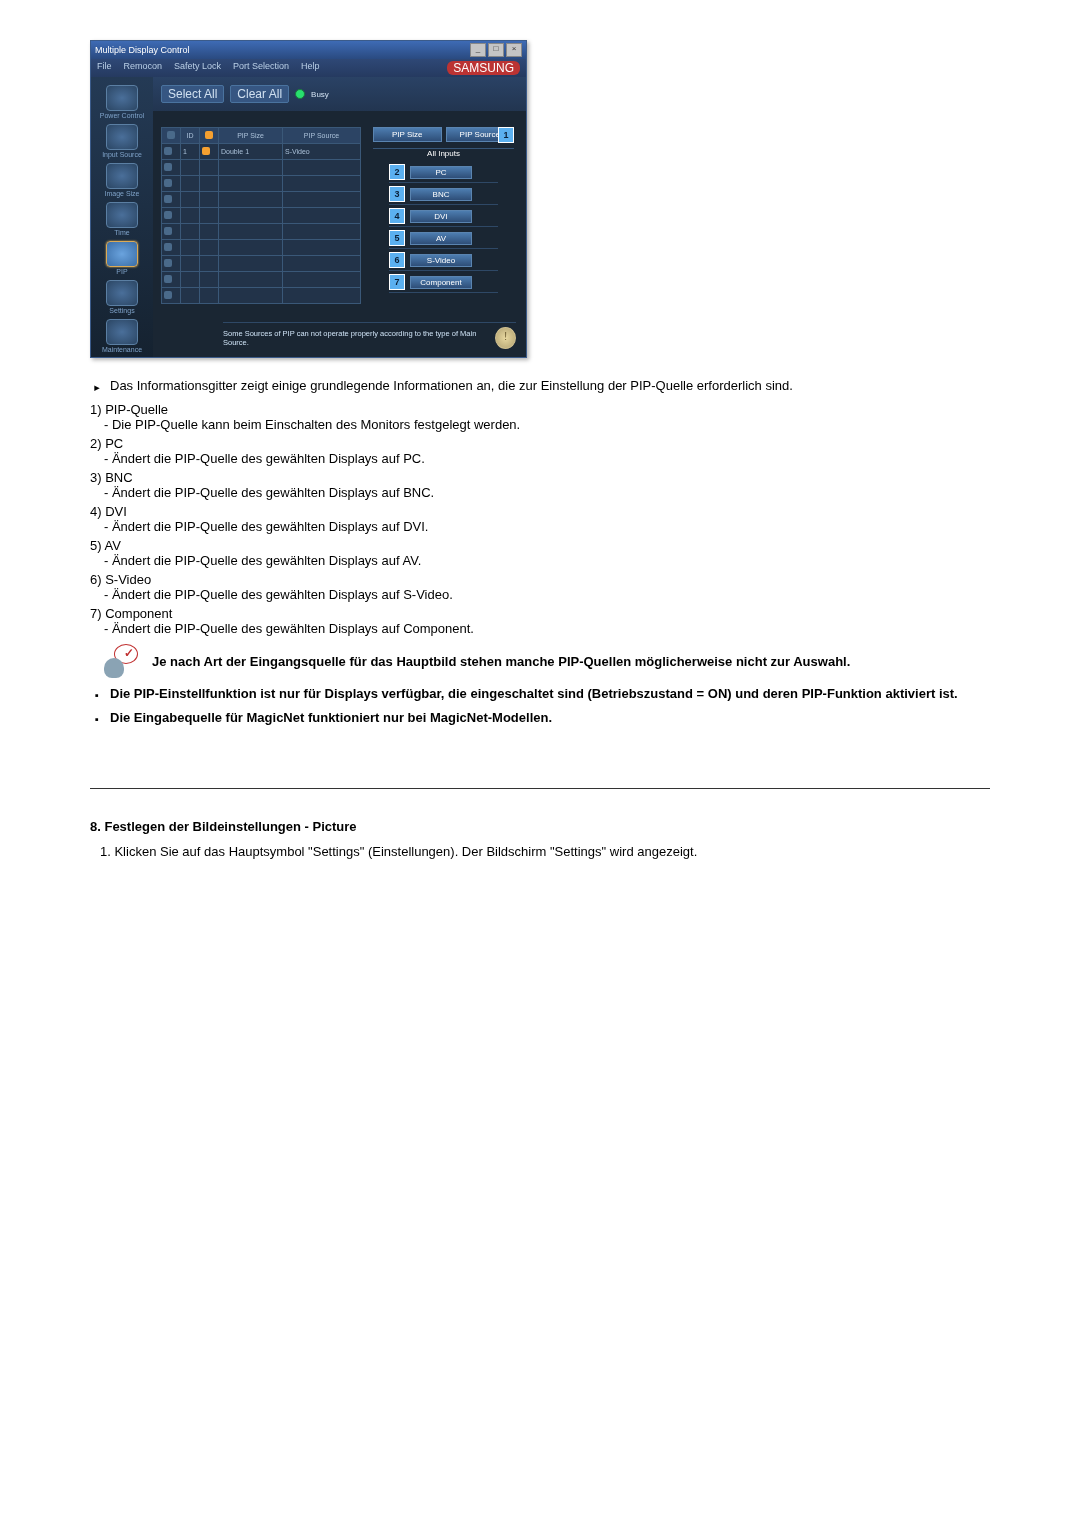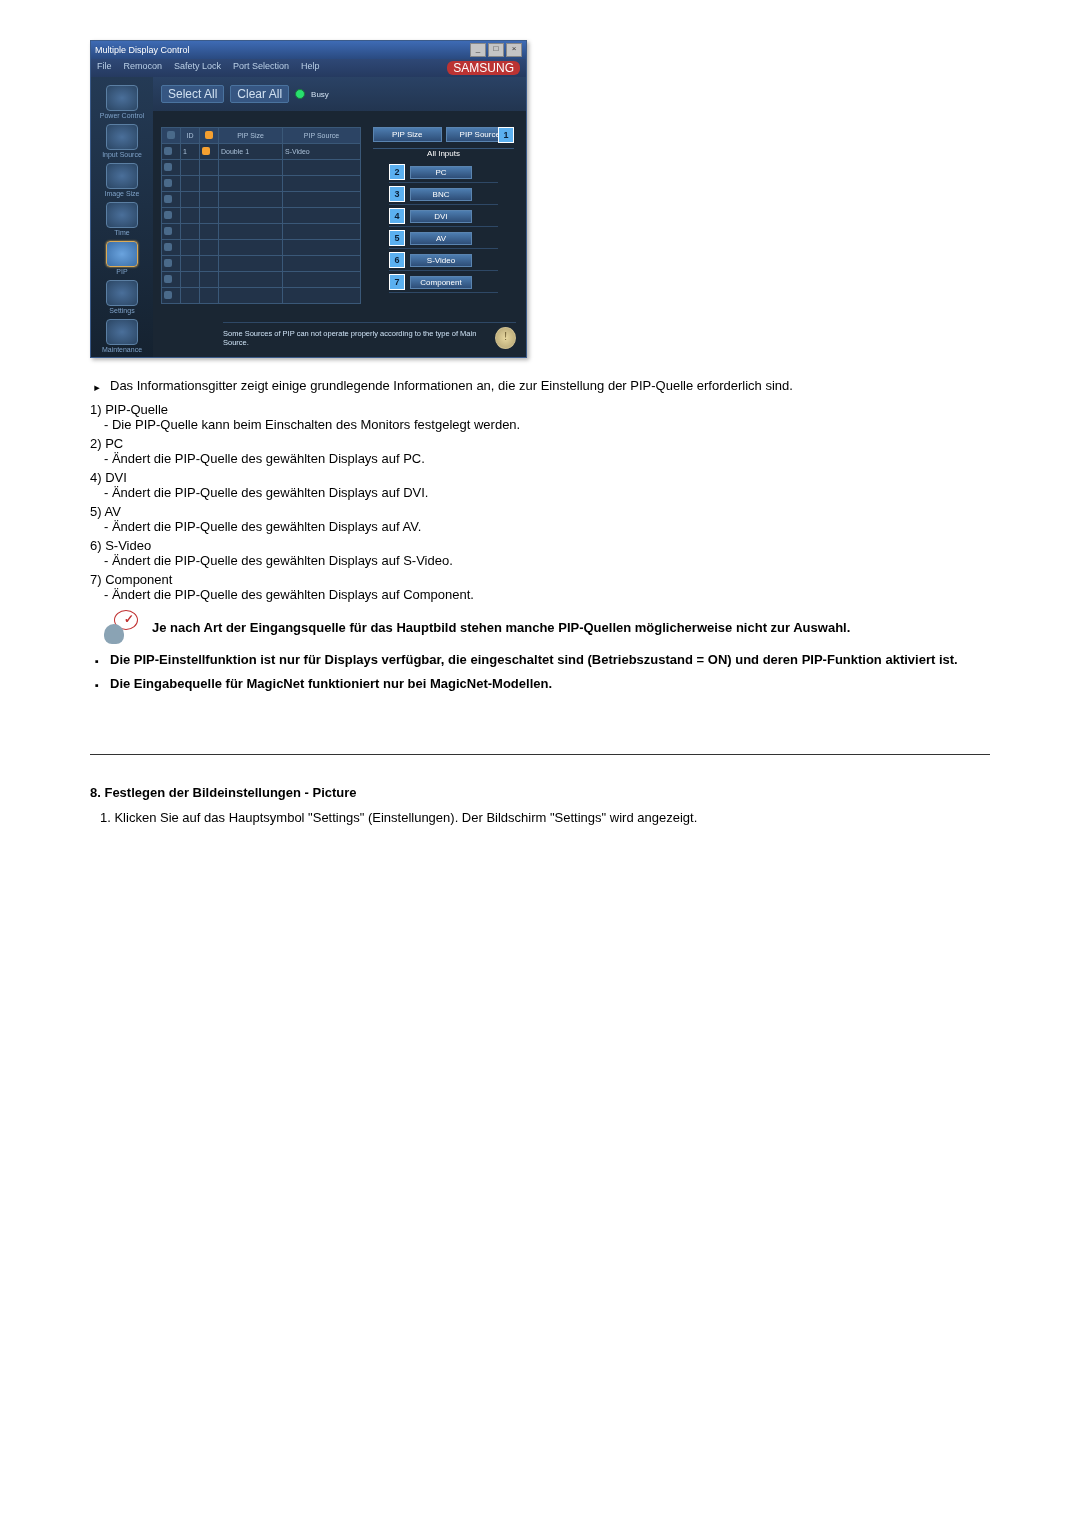--- a/index.html
+++ b/index.html
@@ -515,20 +515,21 @@
 </div>
 
 <div class="bullet-row">
   <span class="small-arrow">▸</span>
   <span>Das Informationsgitter zeigt einige grundlegende Informationen an, die zur Einstellung der PIP-Quelle erforderlich sind.</span>
 </div>
 
 <ul class="doc-list">
   <li><span class="num">1)</span> <span>PIP-Quelle</span><span class="desc">- Die PIP-Quelle kann beim Einschalten des Monitors festgelegt werden.</span></li>
   <li><span class="num">2)</span> <span>PC</span><span class="desc">- Ändert die PIP-Quelle des gewählten Displays auf PC.</span></li>
+  <li><span class="num">3)</span> <span>BNC</span><span class="desc">- Ändert die PIP-Quelle des gewählten Displays auf BNC.</span></li>
   <li><span class="num">4)</span> <span>DVI</span><span class="desc">- Ändert die PIP-Quelle des gewählten Displays auf DVI.</span></li>
   <li><span class="num">5)</span> <span>AV</span><span class="desc">- Ändert die PIP-Quelle des gewählten Displays auf AV.</span></li>
   <li><span class="num">6)</span> <span>S-Video</span><span class="desc">- Ändert die PIP-Quelle des gewählten Displays auf S-Video.</span></li>
   <li><span class="num">7)</span> <span>Component</span><span class="desc">- Ändert die PIP-Quelle des gewählten Displays auf Component.</span></li>
 </ul>
 
 <div class="tip-box">
   <div class="tip-icon">
     <div class="bubble"></div>
     <span class="check">✓</span>

